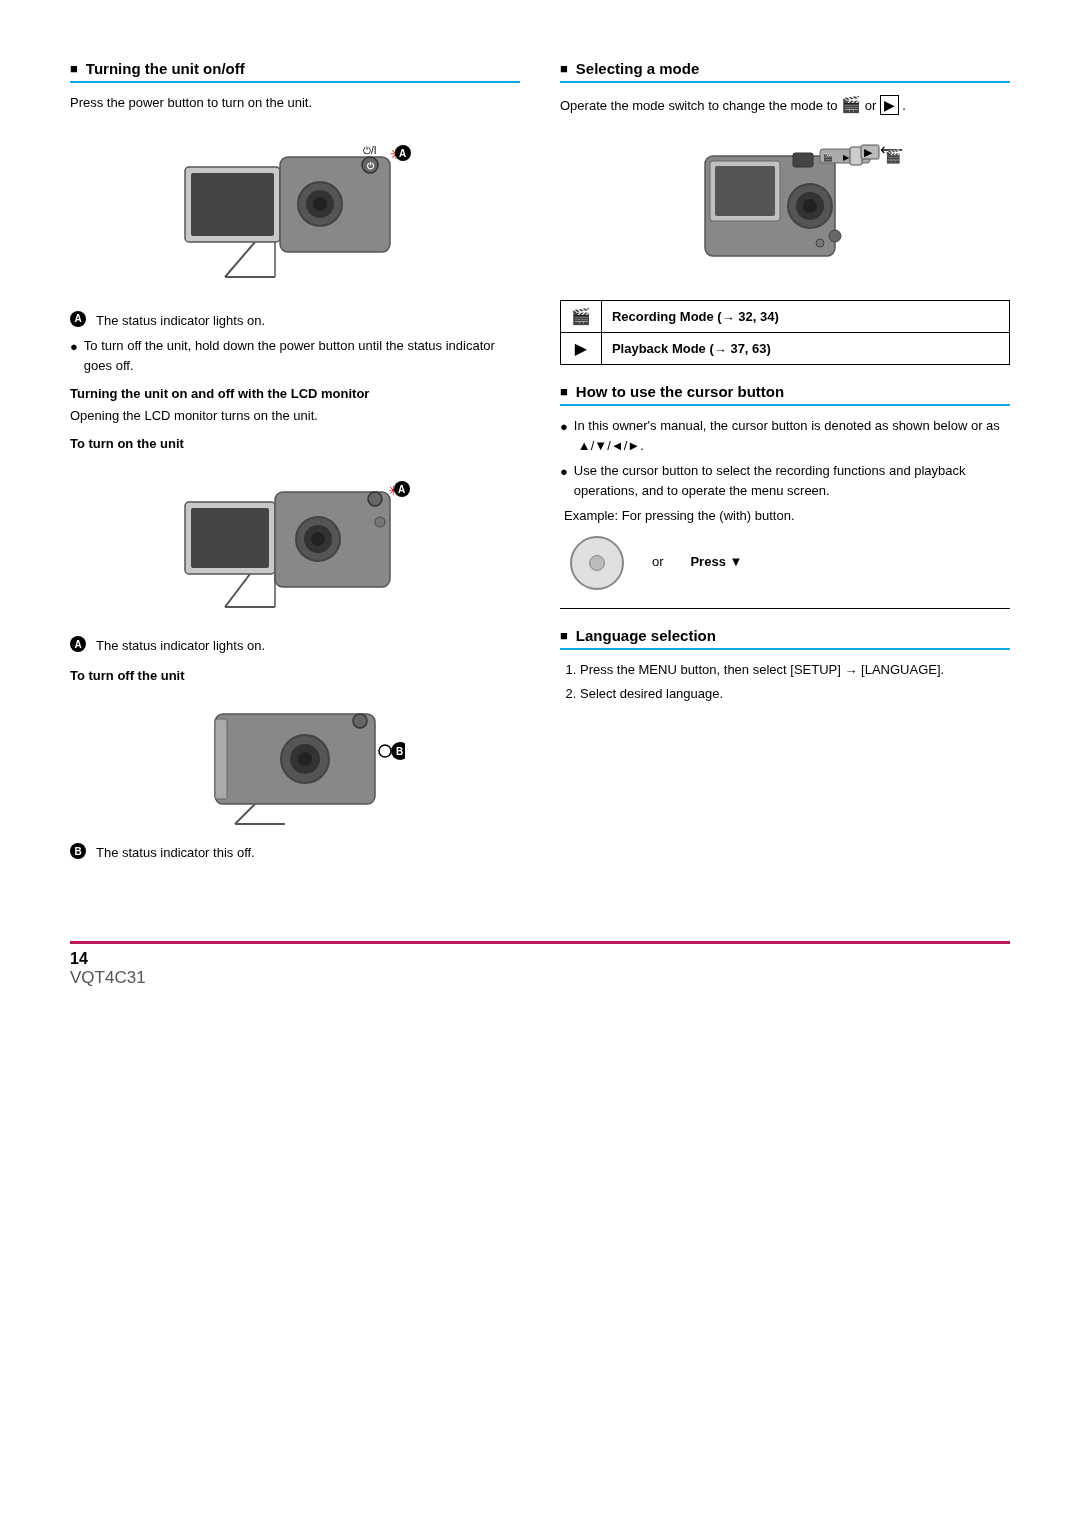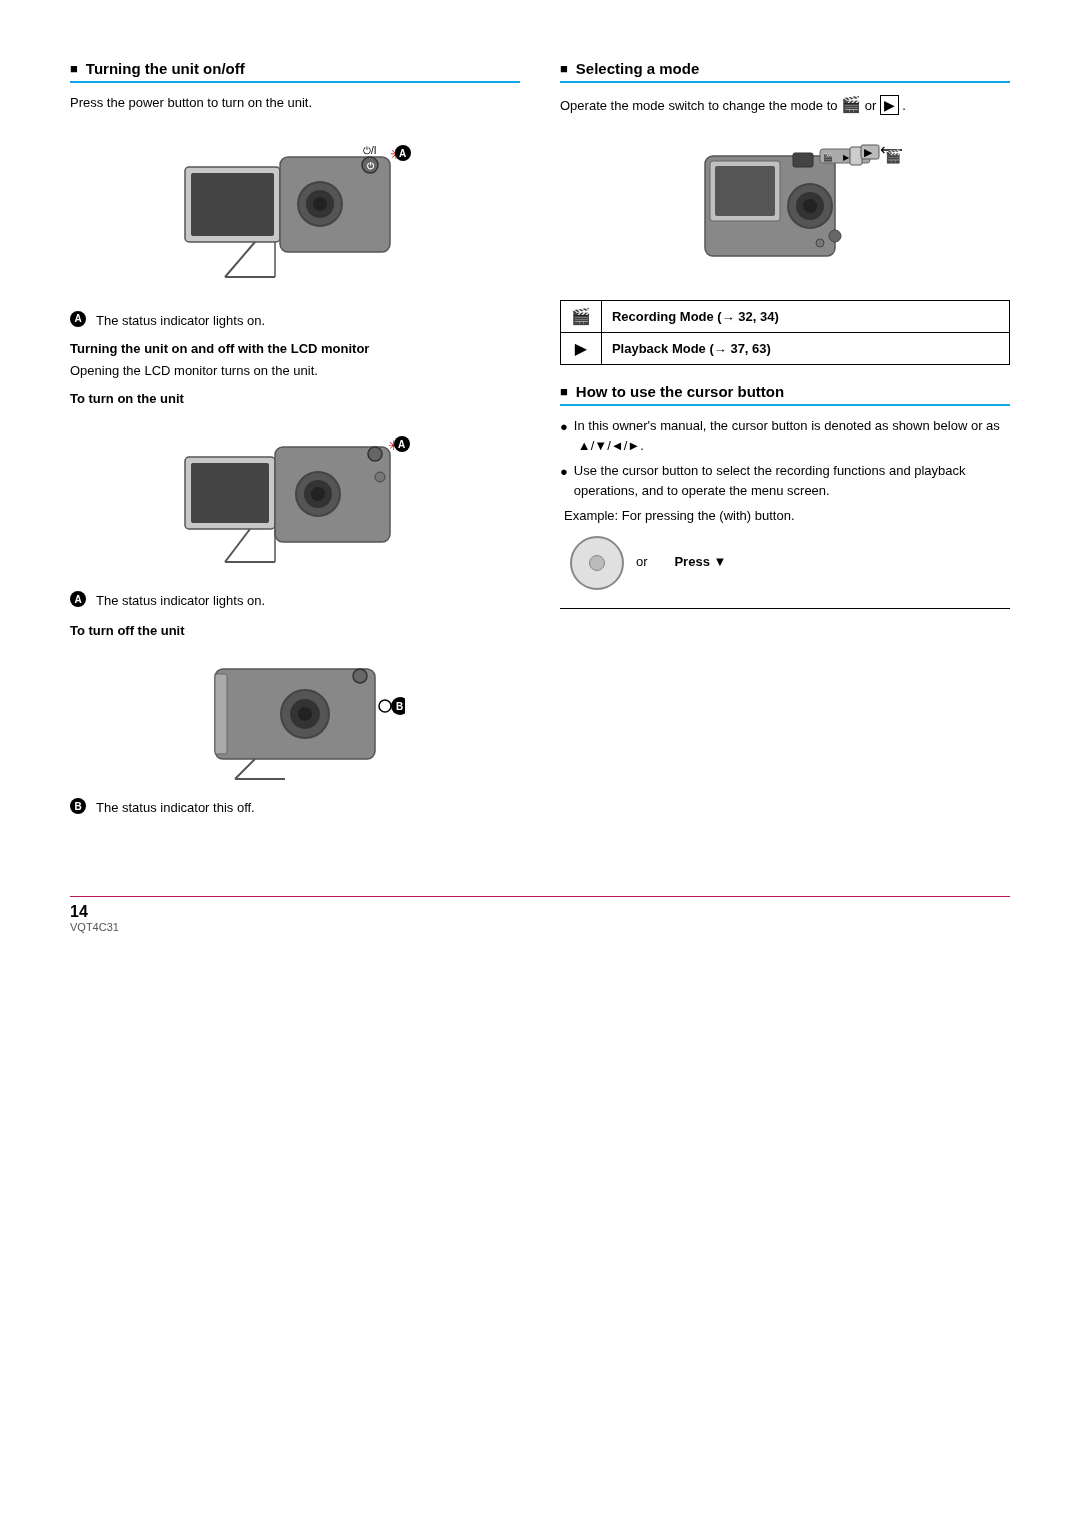--- a/index.html
+++ b/index.html
@@ -95,39 +95,39 @@
     .mode-table td:first-child {
       text-align: center;
       width: 40px;
     }
     .mode-icon {
       font-size: 16px;
     }
 
     .footer {
       margin-top: 60px;
-      border-top: 1px solid #be185d;
+      border-top: 3px solid #be185d;
       padding-top: 6px;
     }
     .footer-page {
       font-weight: bold;
       font-size: 16px;
     }
     .footer-code {
-      font-size: 11px;
+      font-size: 17px;
       color: #555;
     }
 
     .bold { font-weight: bold; }
 
     
     .cursor-diagram {
       display: flex;
       align-items: center;
-      gap: 12px;
+      gap: 28px;
       margin: 10px 0 10px 10px;
     }
     .cursor-circle {
       width: 54px;
       height: 54px;
       border: 2px solid #888;
       border-radius: 50%;
       background: #e0e0e0;
       display: flex;
       align-items: center;
@@ -195,20 +195,23 @@
 
           <line x1="80" y1="115" x2="50" y2="150" stroke="#555" stroke-width="2"></line>
           <line x1="50" y1="150" x2="100" y2="150" stroke="#555" stroke-width="2"></line>
           <line x1="100" y1="115" x2="100" y2="150" stroke="#555" stroke-width="1.5"></line>
         </svg>
       </div>
 
       <div class="indicator-line">
         <span class="circle-label-filled">A</span>
         <span>The status indicator lights on.</span>
+      </div>
+      <div class="bullet-item">
+        <span>To turn off the unit, hold down the power button until the status indicator goes off.</span>
       </div>
 
       <div class="subsection-title" style="margin-top:11px;">
         <span>Turning the unit on and off with the LCD monitor</span>
       </div>
       <p>Opening the LCD monitor turns on the unit.</p>
 
       <p class="bold" style="margin-top:8px;">To turn on the unit</p>
 
       <div class="camera-figure">
@@ -372,20 +375,33 @@
         <div class="cursor-text">
           <span>or</span>
           <span style="margin-left:16px;">&nbsp;</span>
           <span class="bold">Press ▼</span>
         </div>
       </div>
     </div>
 
     <hr style="border:none; border-top:1.5px solid #000; margin:18px 0;">
 
+    <div class="section-gap">
+      <div class="section-title">
+        <span>Language selection</span>
+      </div>
+      <ol class="num-list">
+        <li>
+          <span>Press the MENU button, then select [SETUP] → [LANGUAGE].</span>
+        </li>
+        <li>
+          <span>Select desired language.</span>
+        </li>
+      </ol>
+    </div>
 
   </div>
 </div>
 
 <div class="footer">
   <div class="footer-page bold">14</div>
   <div class="footer-code">VQT4C31</div>
 </div>
 
 </body></html>

